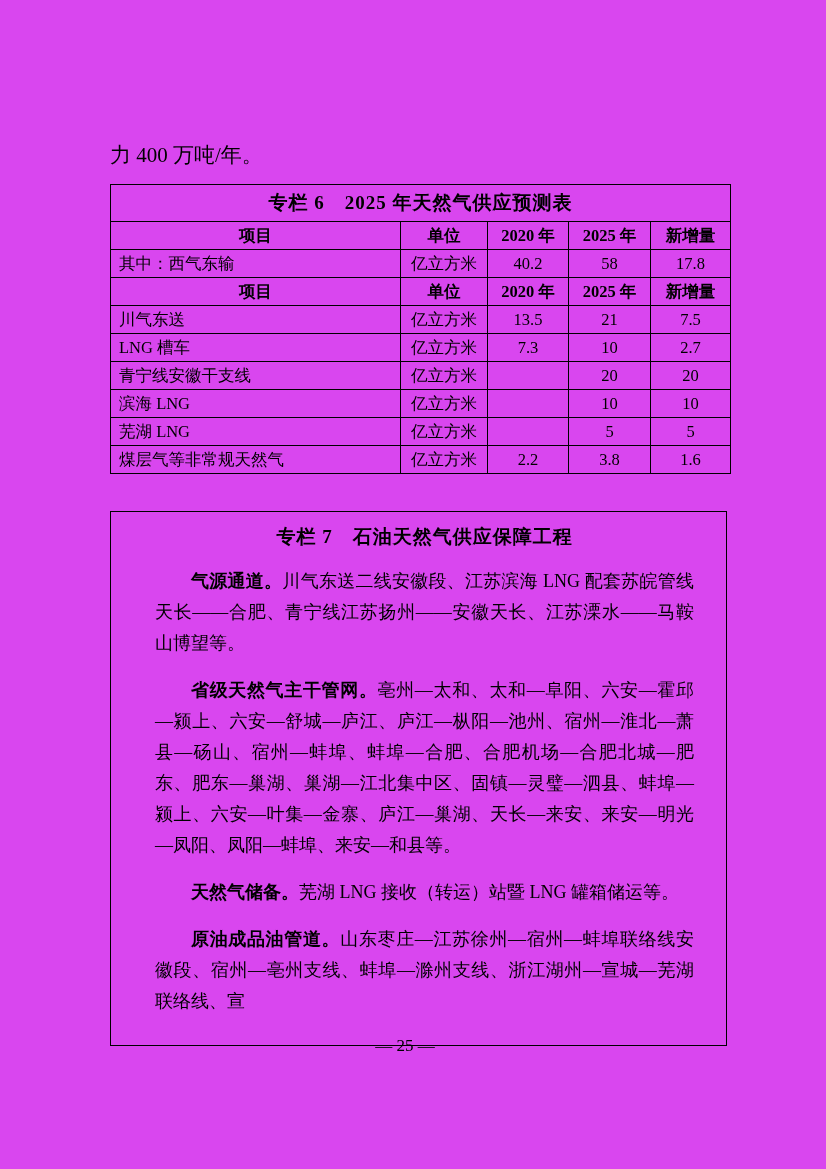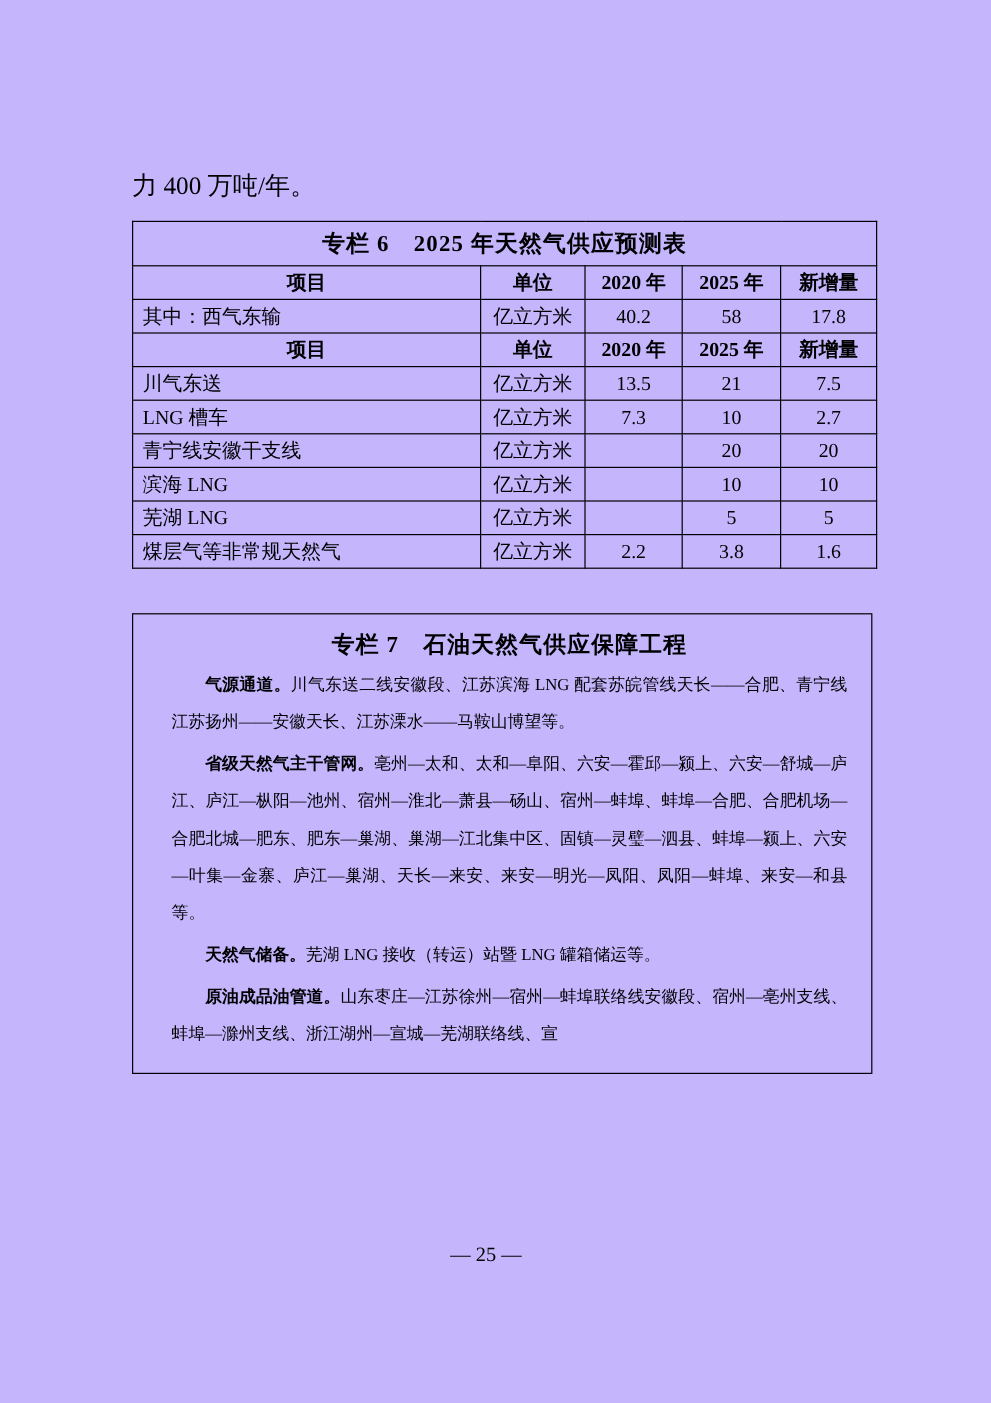--- a/index.html
+++ b/index.html
@@ -1,21 +1,21 @@
 <!DOCTYPE html>
 <html><head>
 <meta charset="utf-8">
 <style>
   html,body{margin:0;padding:0;background:#ffffff;}
   body{
     width:826px;height:1169px;
     font-family:"Liberation Serif","DejaVu Serif",serif;
     color:#000;
   }
-  .page{position:relative;width:826px;height:1169px;background:#c4b5fd;overflow:hidden;}
+  .page{position:relative;width:826px;height:1169px;background:#d946ef;overflow:hidden;}
   .content{position:absolute;left:110px;top:140px;width:620px;}
 
   .intro{font-size:21px;line-height:30px;margin:0 0 14px 0;}
 
   table.forecast{
     width:620px;border-collapse:collapse;table-layout:fixed;
     border:1.6px solid #000;
   }
   table.forecast td,table.forecast th{
     border:1px solid #000;
@@ -39,23 +39,23 @@
     border:1.6px solid #000;
     width:617px;
     box-sizing:border-box;
     padding:10px 16px 12px 28px;
   }
   .box-title{
     text-align:center;font-size:19px;font-weight:bold;
     margin:2px 0 6px 0;letter-spacing:1px;
   }
   .bpara{
-    font-size:14px;line-height:31px;
+    font-size:18px;line-height:31px;
     text-align:justify;text-indent:2em;
-    margin:4px;
+    margin:16px;
   }
   .bpara .lead{font-weight:bold;}
 
   .page-number{
     position:absolute;left:110px;top:1036px;width:590px;
     text-align:center;font-size:17px;
   }
 </style>
 </head>
 <body>

